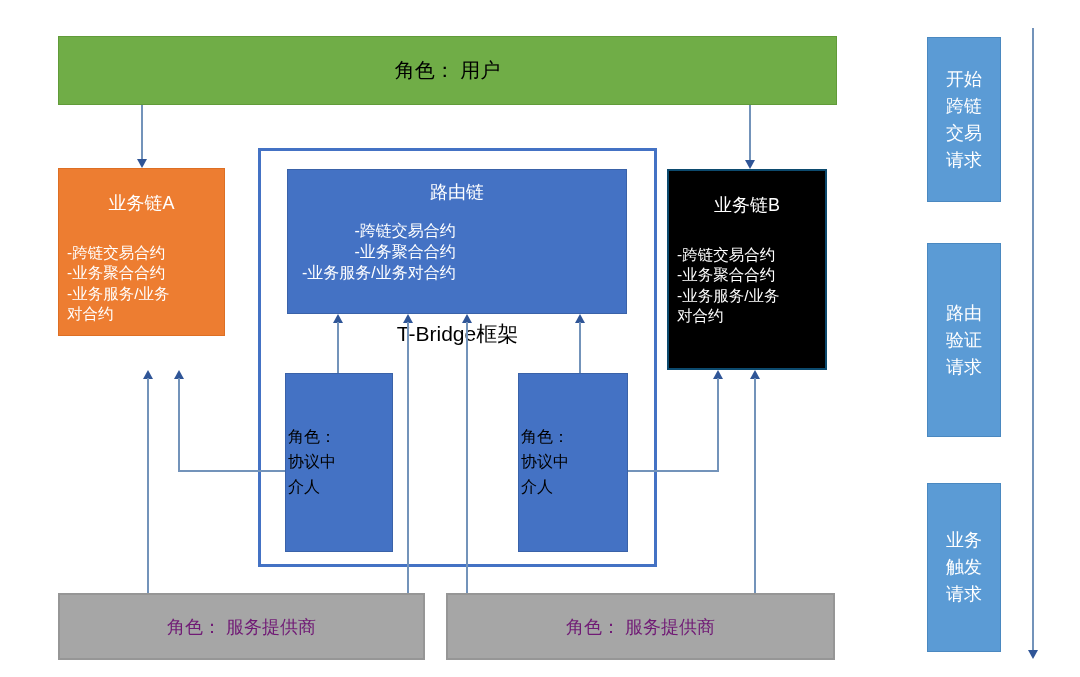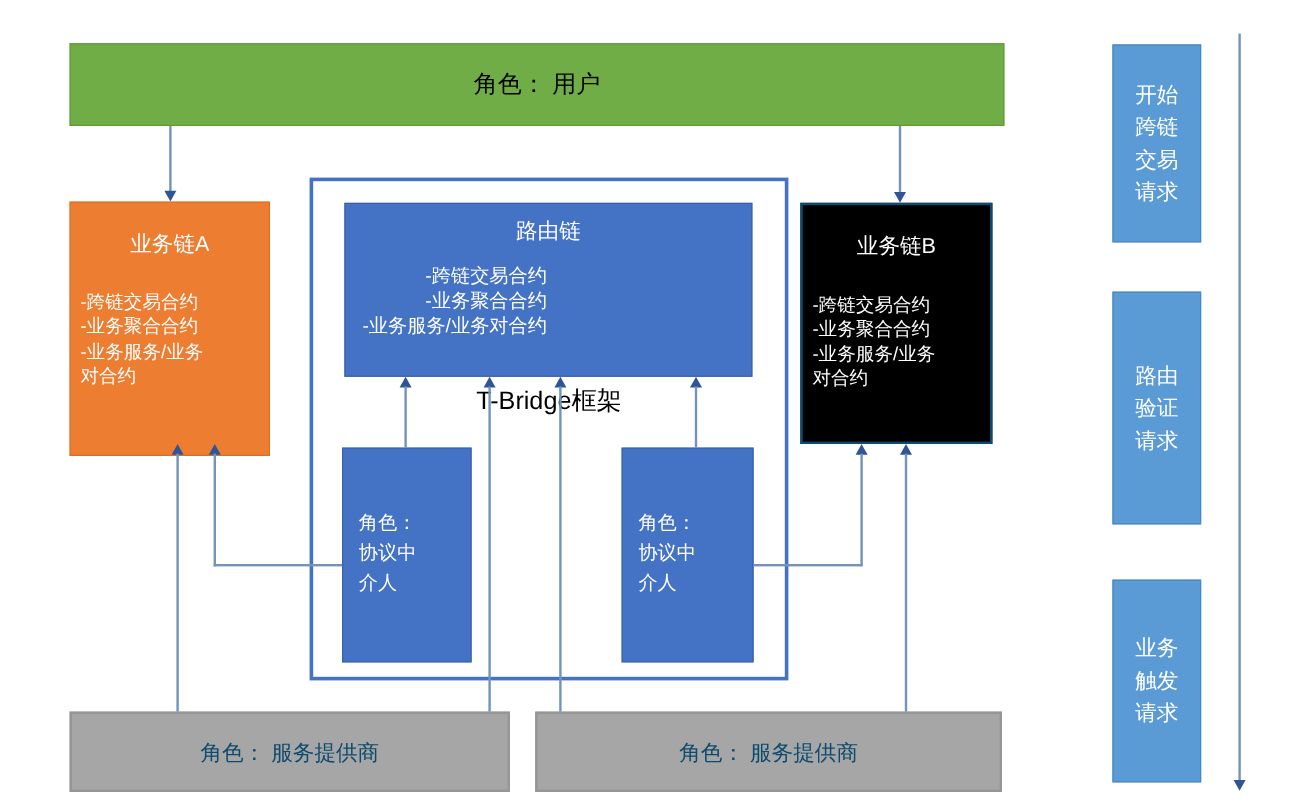--- a/index.html
+++ b/index.html
@@ -7,38 +7,38 @@
     width:1080px;height:677px;background:#ffffff;
     font-family:"Liberation Sans","DejaVu Sans",sans-serif;
     position:relative;overflow:hidden;
   }
   .abs{position:absolute;box-sizing:border-box;}
   .pre{white-space:pre-line;}
   .box{color:#fff;display:flex;flex-direction:column;align-items:center;}
   .center{display:flex;align-items:center;justify-content:center;}
 
   .user-bar{left:58px;top:36px;width:779px;height:69px;background:#70AD47;border:1px solid #619B39;font-size:20px;}
-  .chain{width:167px;height:212px;}
+  .chain{width:167px;height:168px;}
   .chain-a{left:58px;top:168px;background:#ED7D31;border:1px solid #DD6F24;}
   .chain-b{left:667px;top:169px;width:160px;height:201px;background:#000000;border:2px solid #0c4a6e;}
   .chain-title{font-size:18px;margin-top:22px;}
   .chain-body{font-size:15.5px;line-height:1.32;align-self:flex-start;padding:0 6px 0 8px;margin-top:28px;}
 
   .frame{left:258px;top:148px;width:399px;height:419px;border:3px solid #4472C4;background:transparent;}
   .routing{left:287px;top:169px;width:340px;height:145px;background:#4472C4;border:1px solid #3A62A8;text-align:right;}
   .routing-title{font-size:18px;margin-top:10px;}
   .routing-body{font-size:16px;line-height:1.32;align-self:flex-start;padding-left:14px;margin-top:16px;}
   .tbridge{left:258px;top:320px;width:399px;text-align:center;color:#000;font-size:21px;}
 
-  .broker{width:108px;height:179px;background:#4472C4;border:1px solid #3A62A8;color:#ffffff;
-          display:flex;align-items:center;font-size:16px;line-height:1.55;padding-left:13px;}
+  .broker{width:108px;height:179px;background:#4472C4;border:1px solid #3A62A8;color:#000000;
+          display:flex;align-items:center;font-size:16px;line-height:1.55;padding-left:2px;}
   .broker-l{left:285px;top:373px;}
   .broker-r{left:518px;top:373px;width:110px;}
 
-  .provider{height:67px;background:#A6A6A6;border:2px solid #969696;color:#0c4a6e;font-size:18px;}
+  .provider{height:67px;background:#A6A6A6;border:2px solid #969696;color:#701a75;font-size:18px;}
   .provider-l{left:58px;top:593px;width:367px;}
   .provider-r{left:446px;top:593px;width:389px;}
 
   .step{left:927px;width:74px;background:#5B9BD5;border:1px solid #4A88C0;color:#fff;
         font-size:18px;line-height:1.5;text-align:center;display:flex;align-items:center;justify-content:center;}
   .step1{top:37px;height:165px;}
   .step2{top:243px;height:194px;}
   .step3{top:483px;height:169px;}
 
   .vline{position:absolute;width:2px;background:#7393BA;}

